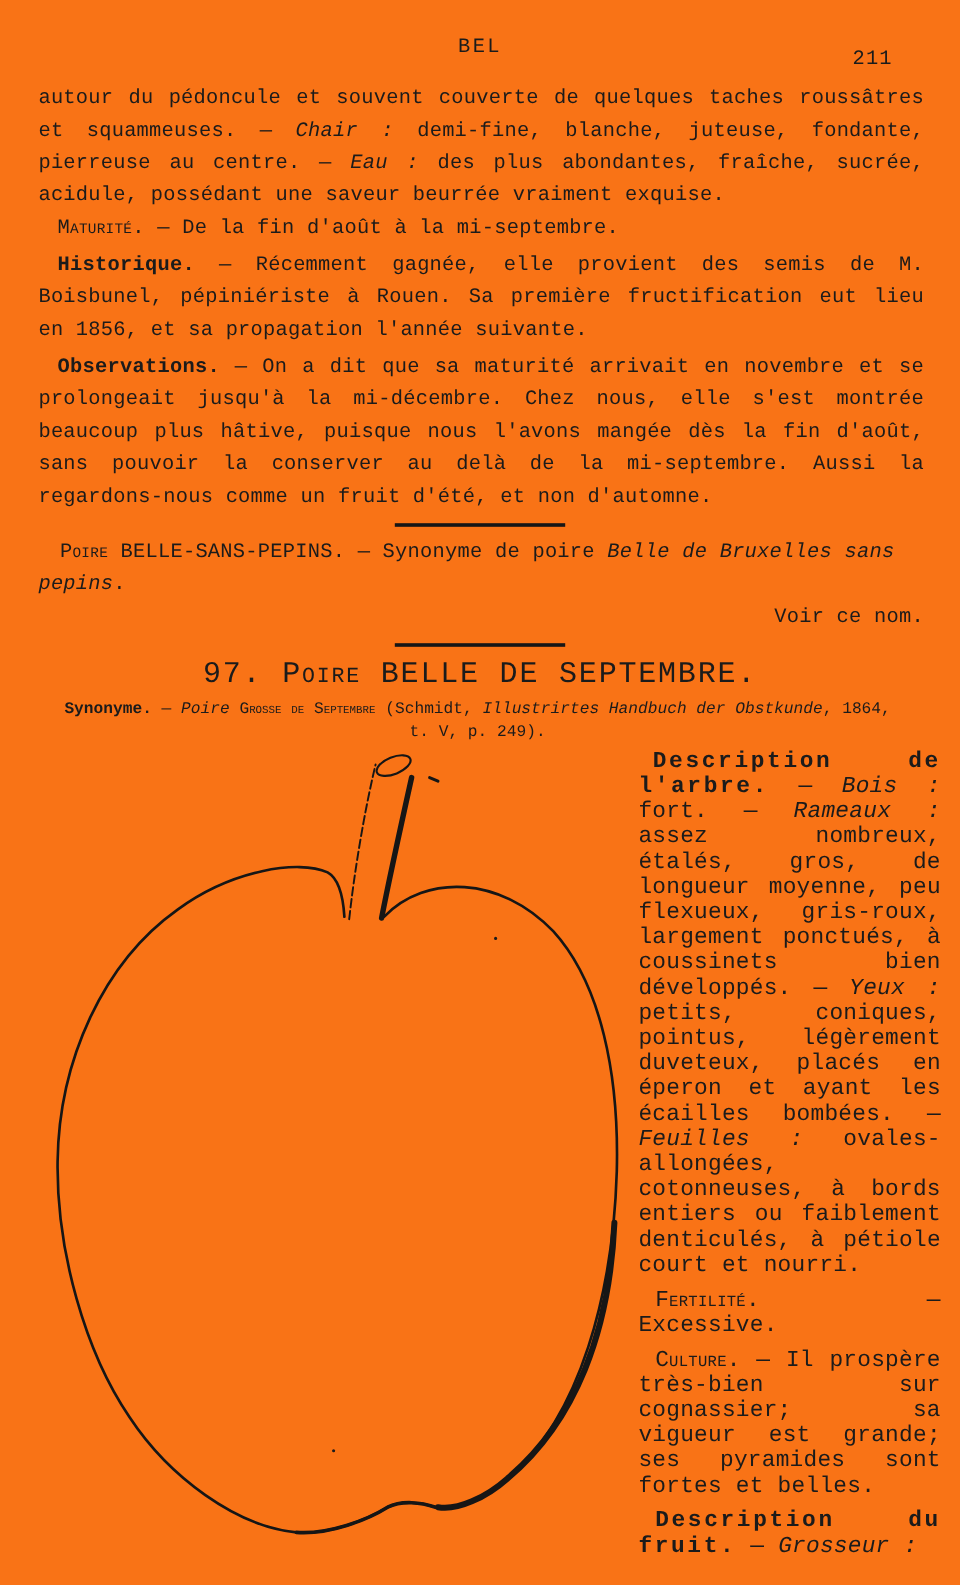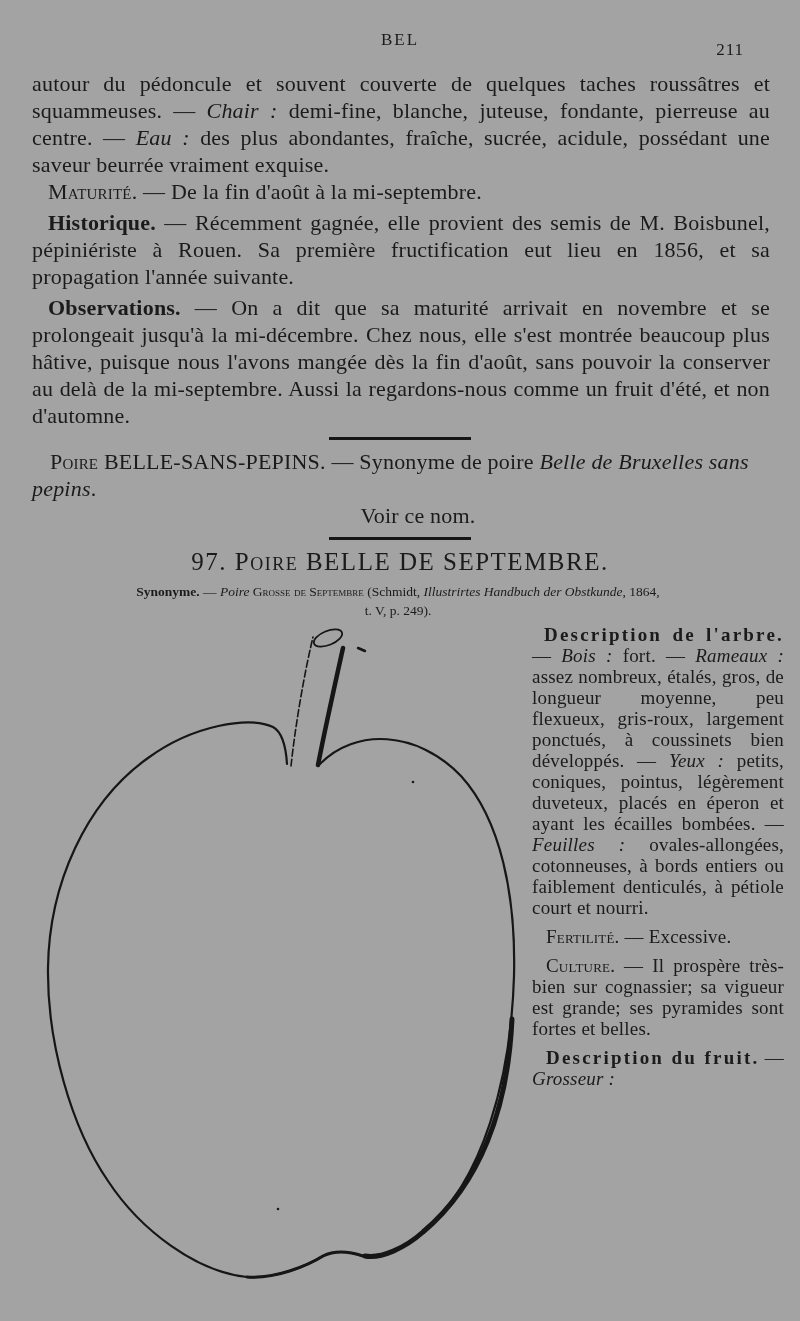--- a/index.html
+++ b/index.html
@@ -1,29 +1,29 @@
 <!DOCTYPE html>
 <html><head>
 <meta charset="utf-8">
 <style>
   html,body{margin:0;padding:0;}
   .page{
     width:800px;height:1321px;overflow:hidden;position:relative;
-    background:#a3a3a3;color:#1b1b1b;
-    font-family:Liberation Serif, serif;
+    background:#f97316;color:#1b1b1b;
+    font-family:Liberation Mono, monospace;
   }
   .pg-header{position:relative;text-align:center;padding-top:30px;font-size:17px;letter-spacing:2px;}
   .page-number{position:absolute;right:56px;top:40px;letter-spacing:1px;}
-  .body-par{margin:0 30px 0 32px;font-size:22px;line-height:27px;text-align:justify;letter-spacing:0.2px;}
+  .body-par{margin:0 30px 0 32px;font-size:17px;line-height:27px;text-align:justify;letter-spacing:0.2px;}
   .intro{margin-top:20px;}
   .mt{margin-top:4px;}
   .ind{text-indent:16px;}
   .short-rule{width:142px;border:0;border-top:3px solid #161616;margin:8px auto;}
   .xref{margin-top:2px;text-indent:18px;text-align:left;}
-  .xref2{text-indent:34px;text-align:center;}
+  .xref2{text-indent:34px;text-align:right;}
   .article-heading{margin:4px 0 0;text-align:center;font-size:25px;font-weight:400;letter-spacing:1.5px;}
   .syn{margin:6px 38px 0 34px;font-size:13.5px;line-height:19px;text-align:center;}
   .syn2{margin-top:0;}
   .columns{display:flex;margin:4px 0 0 25px;height:662px;}
   .figure{width:505px;flex:none;}
   .rcol{width:252px;flex:none;font-size:19px;line-height:21px;text-align:justify;letter-spacing:0.2px;padding-left:2px;}
   .rpar{margin:0;}
   .rpar.ind{text-indent:14px;margin-top:8px;}
   .rpar.first{text-indent:12px;}
   .bottom-line{margin-top:4px;}

